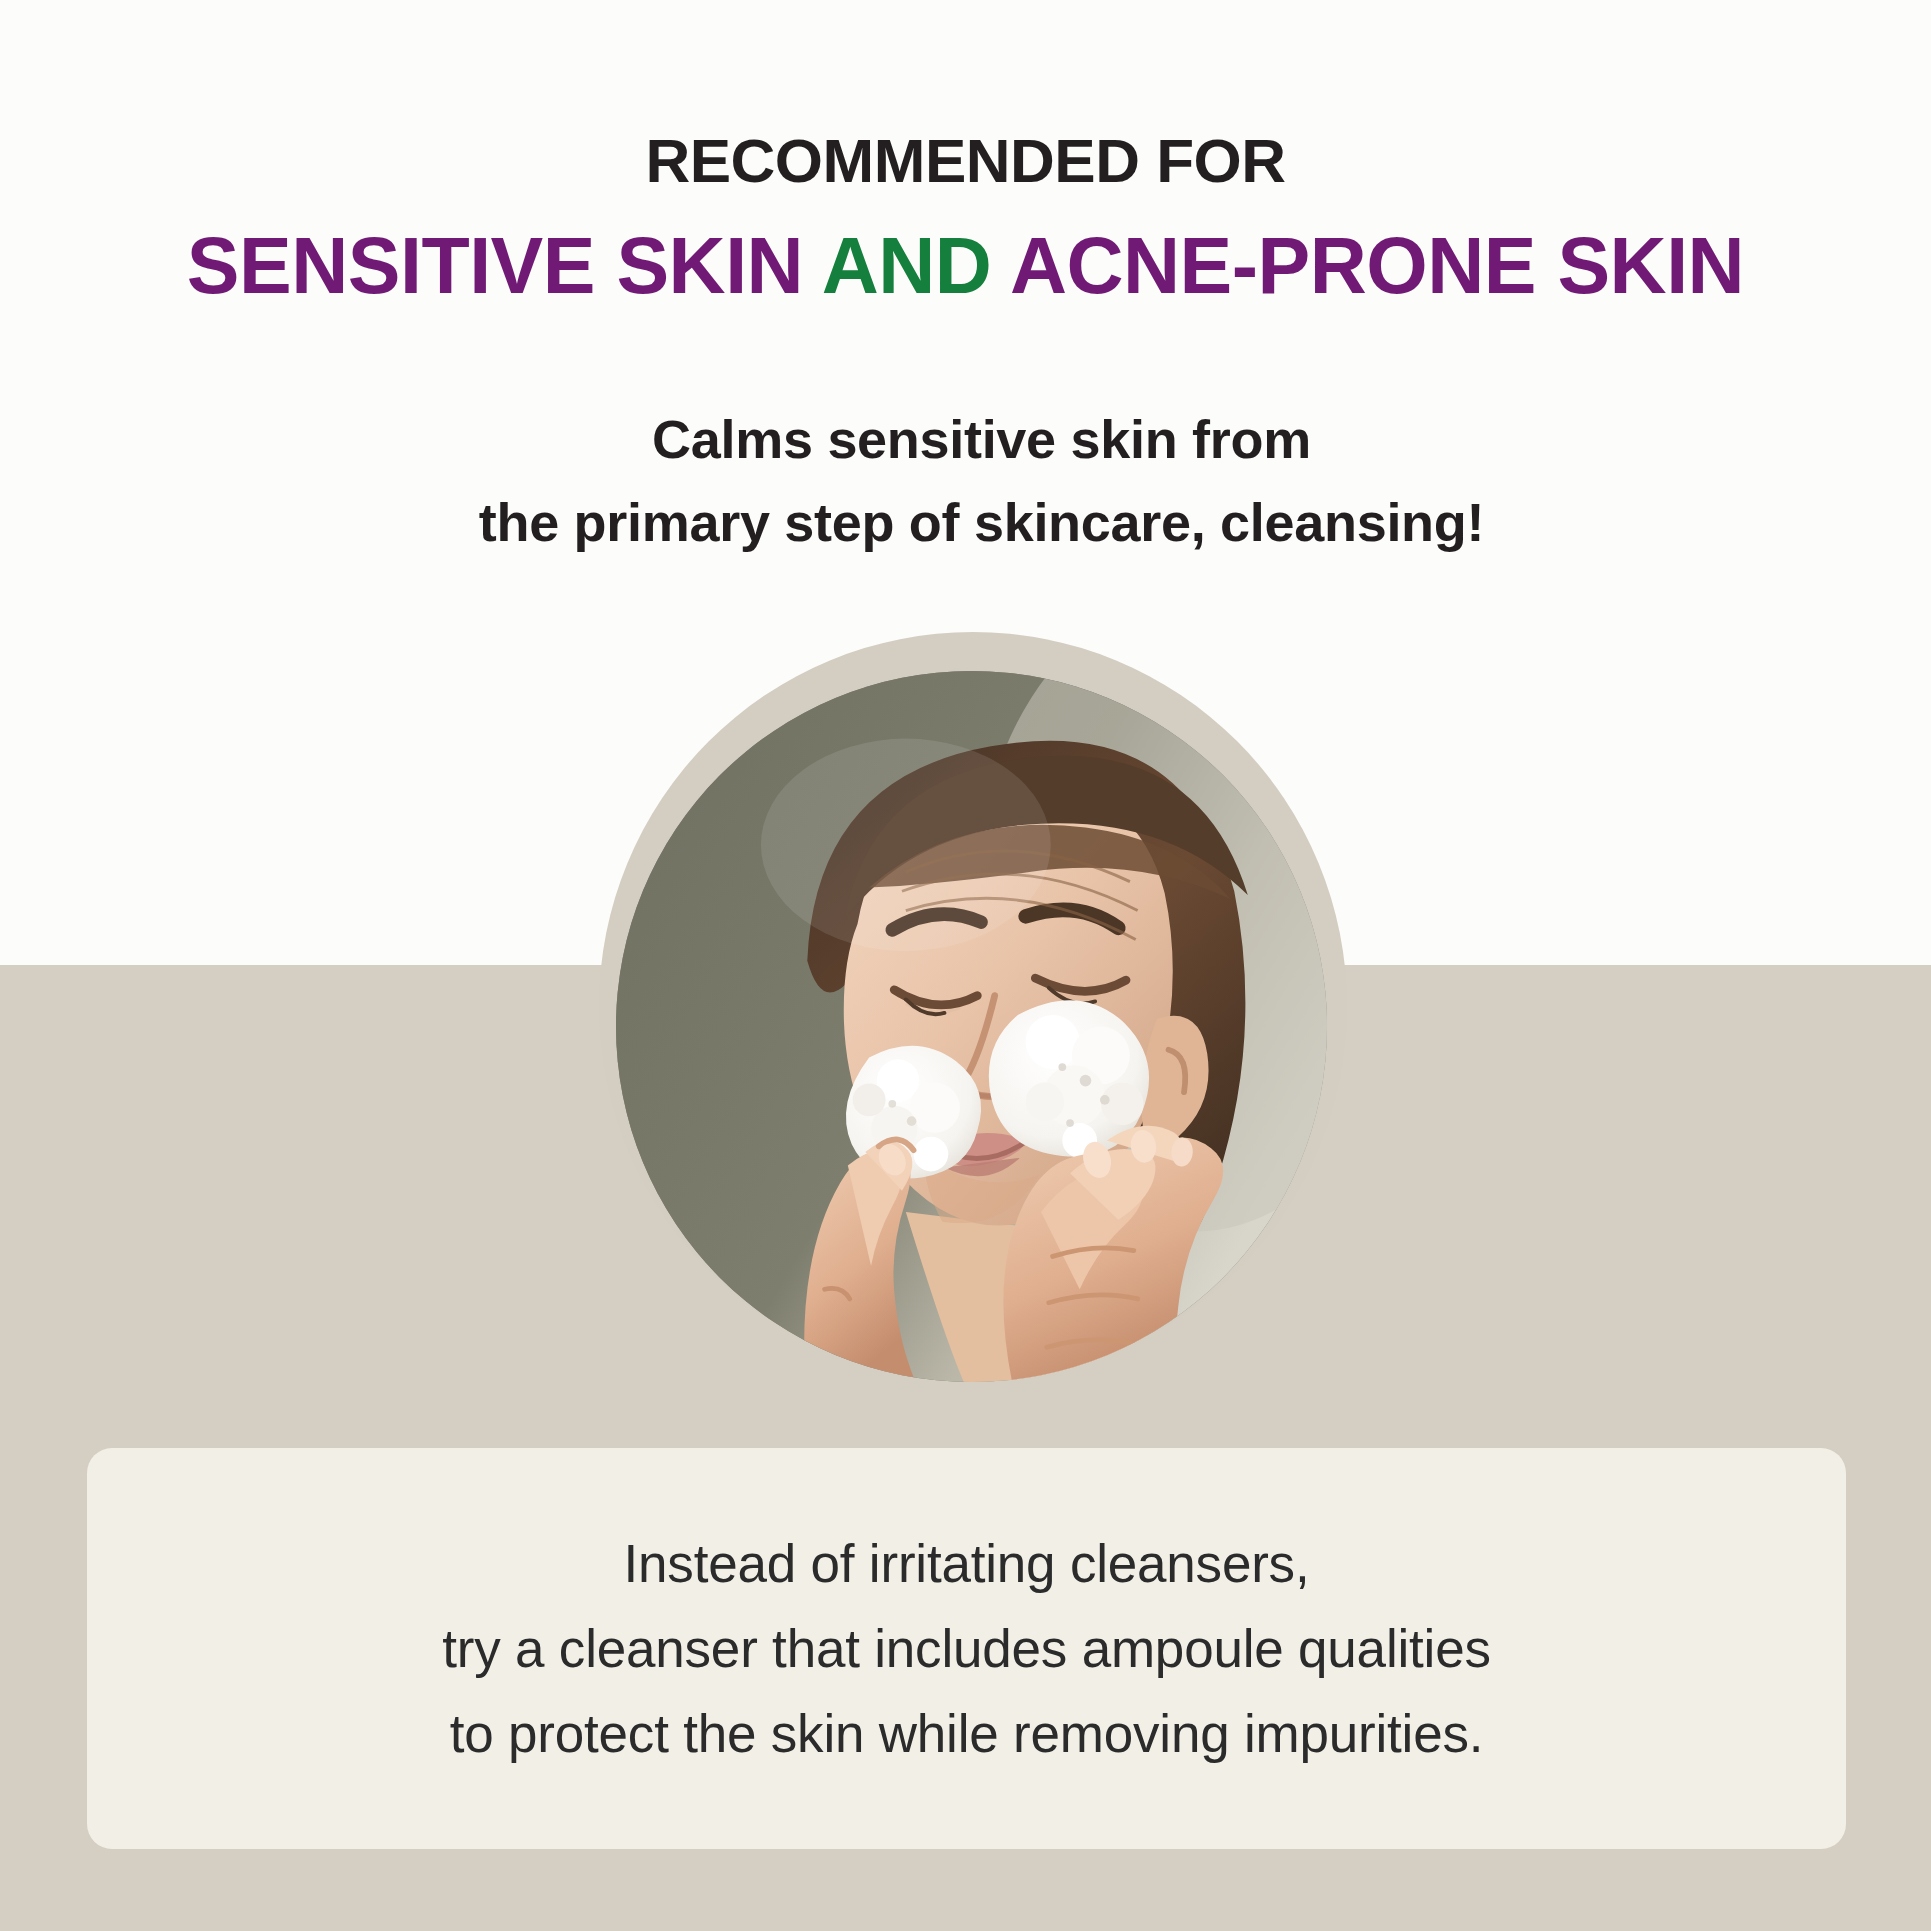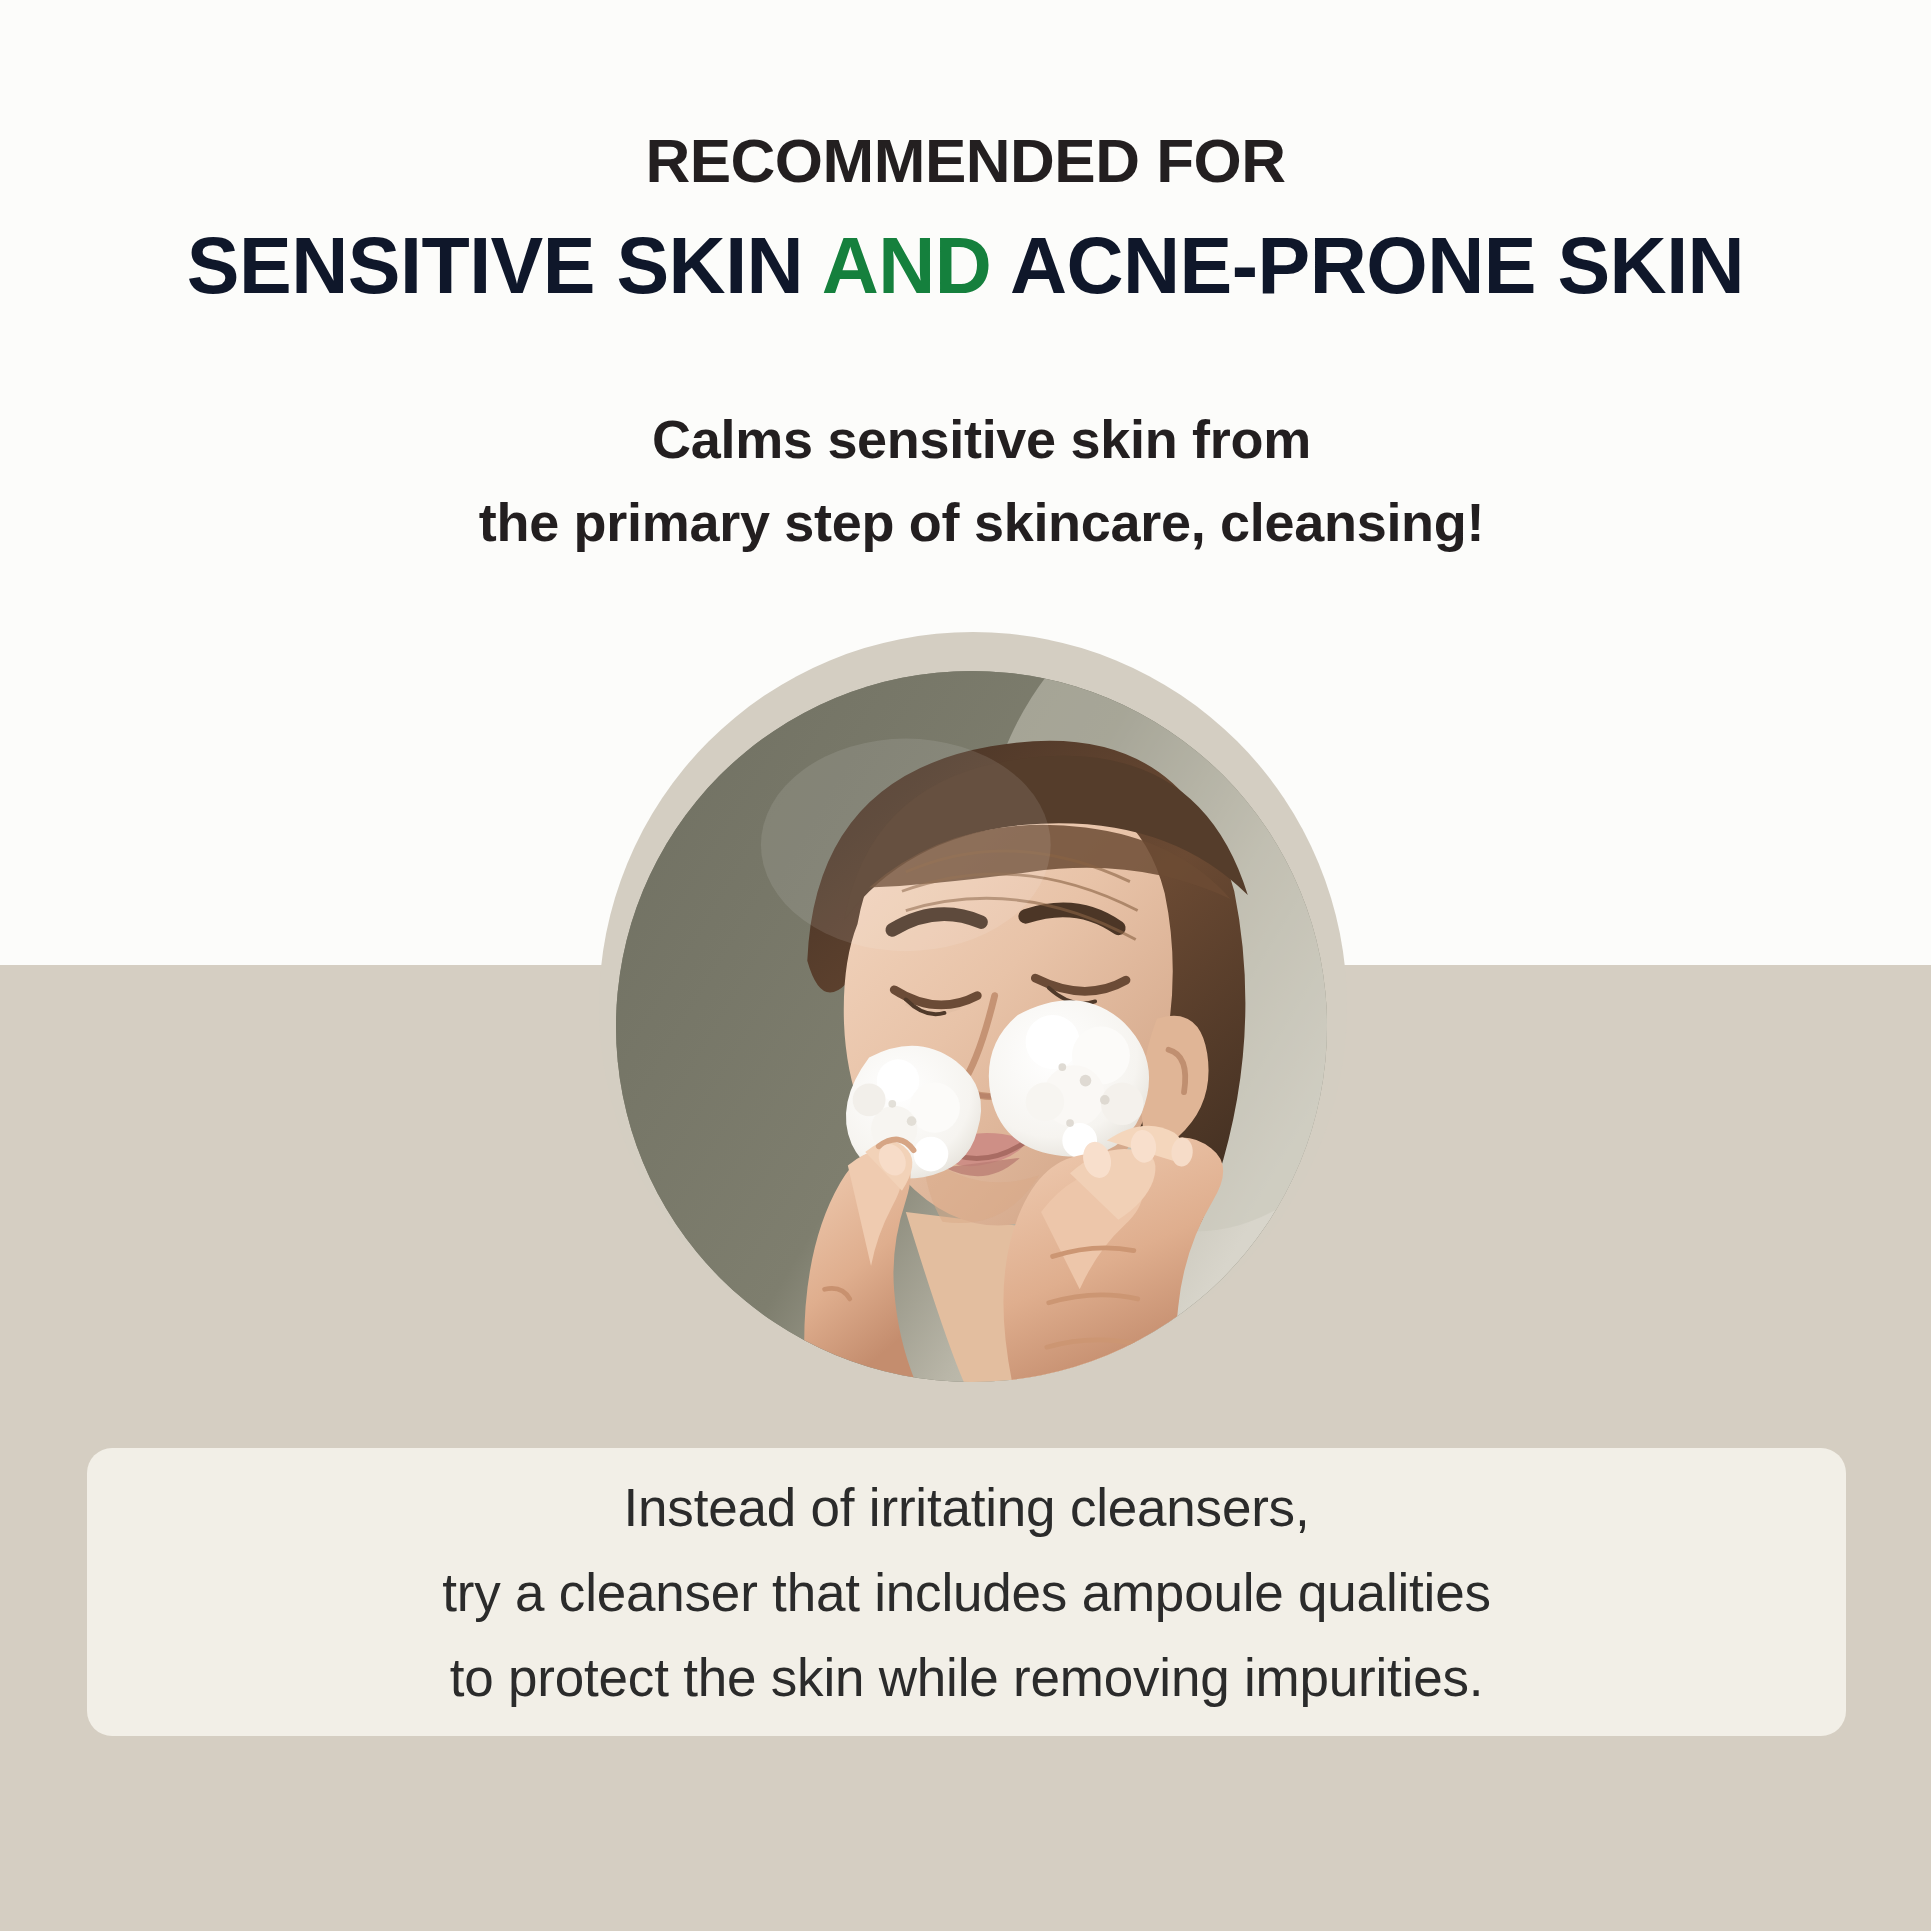--- a/index.html
+++ b/index.html
@@ -56,21 +56,21 @@
   }
   .headline-line2 {
     display: block;
     font-size: 79px;
     line-height: 106px;
     font-weight: 800;
     letter-spacing: -0.5px;
     white-space: nowrap;
     margin-top: 5.8px;
   }
-  .hl-gold  { color: #0f172a; }
+  .hl-gold  { color: #701a75; }
   .hl-black { color: #15803d; }
 
   
   .subtitle-block {
     position: absolute;
     left: 0; top: 398px;
     width: 1931px;
     text-align: center;
   }
   .subtitle-line {
@@ -107,21 +107,21 @@
     z-index: 4;
   }
   .photo-svg { display: block; width: 711px; height: 711px; }
 
   
   .info-card {
     position: absolute;
     left: 87px;
     top: 1448px;
     width: 1759px;
-    height: 288px;
+    height: 401px;
     background: #F2EFE7;
     border-radius: 25px;
     z-index: 2;
     display: flex;
     flex-direction: column;
     align-items: center;
     justify-content: center;
   }
   .card-line {
     display: block;

